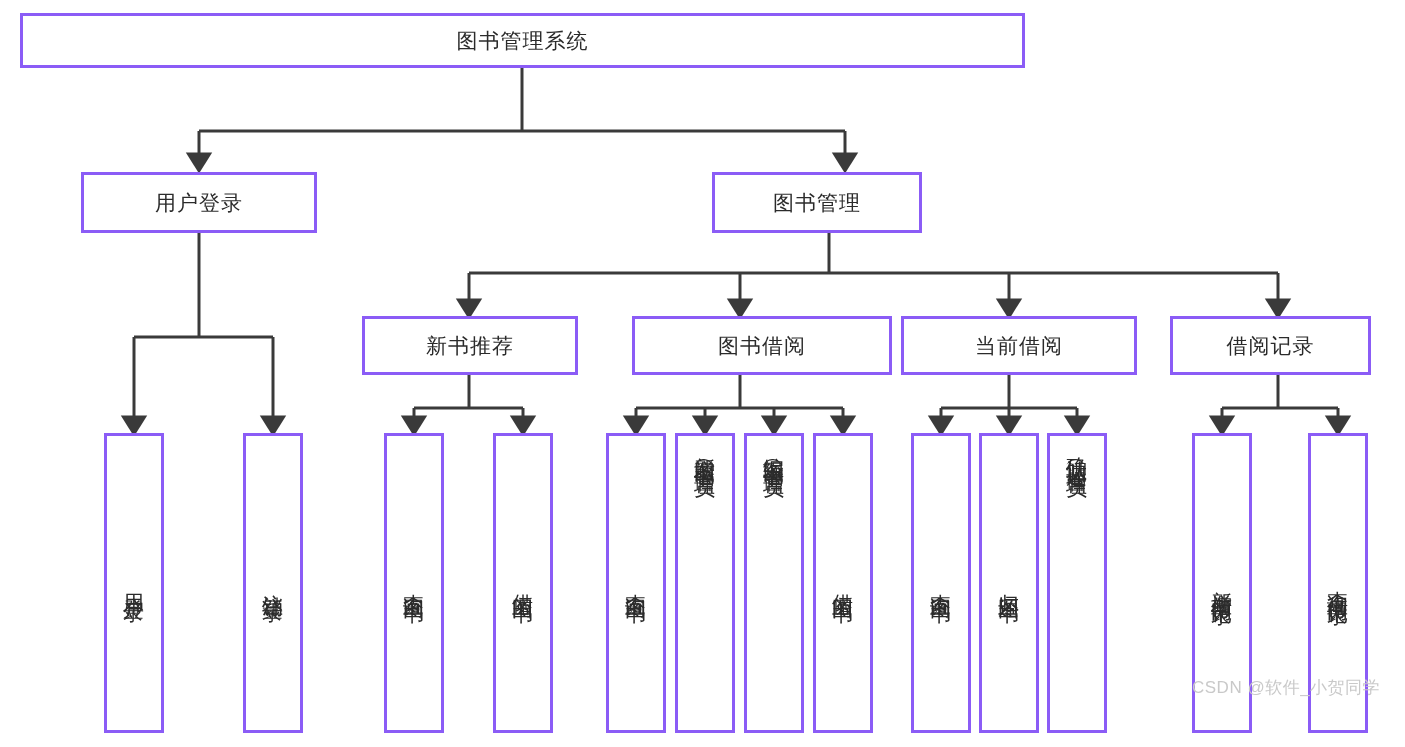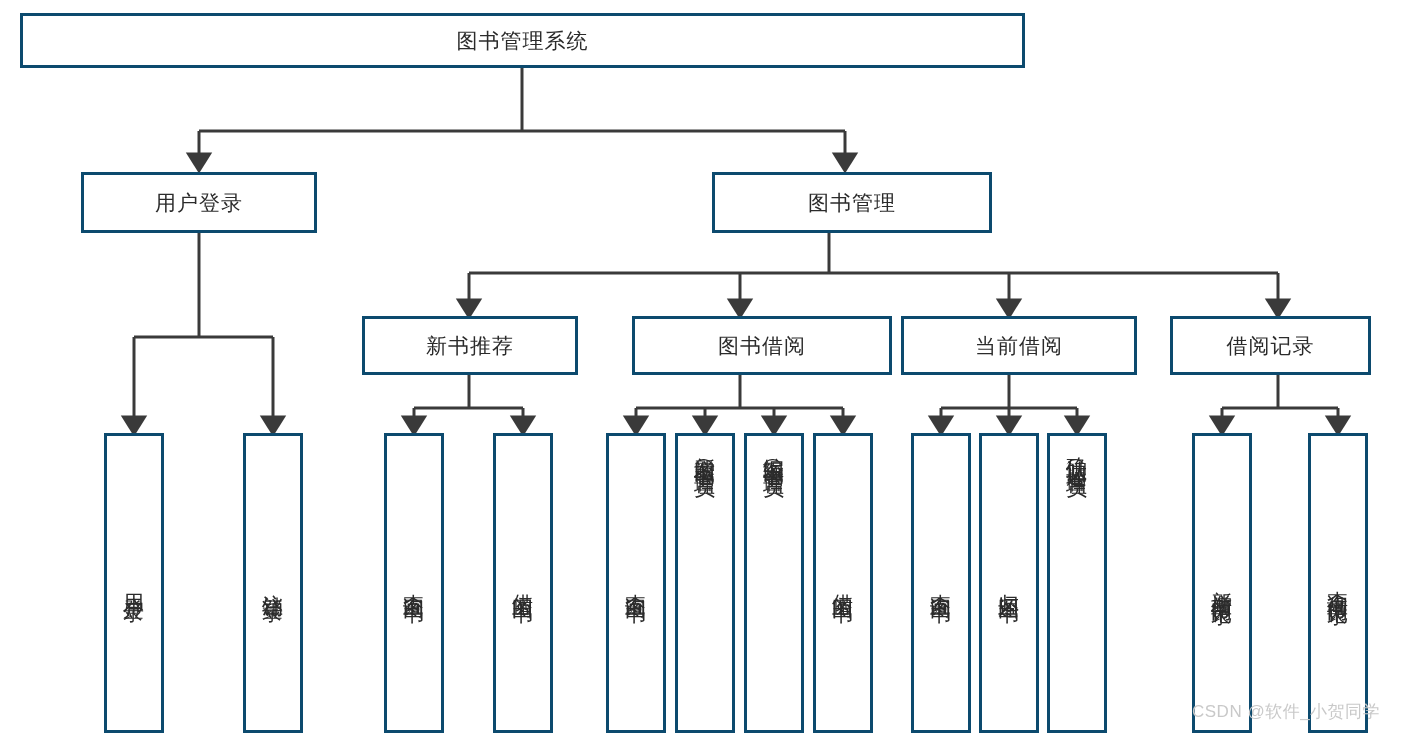--- a/index.html
+++ b/index.html
@@ -23,21 +23,21 @@
     left: 0;
     top: 0;
     width: 1405px;
     height: 747px;
     pointer-events: none;
   }
   .node {
     position: absolute;
     box-sizing: border-box;
     background: #ffffff;
-    border: 3px solid #0c4a6e;
+    border: 3px solid #8b5cf6;
     display: flex;
     align-items: center;
     justify-content: center;
     color: #2b2b2b;
     z-index: 2;
   }
   .node .label {
     font-size: 21px;
     line-height: 1.12;
     letter-spacing: 1px;
@@ -65,21 +65,20 @@
   .watermark {
     position: absolute;
     left: 1192px;
     top: 676px;
     font-size: 17px;
     color: #c9c9c9;
     letter-spacing: 0.5px;
     white-space: nowrap;
     z-index: 3;
     font-family: "Liberation Sans", "DejaVu Sans", sans-serif;
-    margin-top: 24px;
   }
 </style>
 </head>
 <body>
 
 <div id="canvas">
 
   <svg id="wires" viewBox="0 0 1405 747">
     <defs>
       <marker id="arrow" markerWidth="10" markerHeight="10" refX="3.2" refY="5" orient="auto" markerUnits="strokeWidth">
@@ -131,21 +130,21 @@
   </svg>
 
   <div class="node" style="left:20px; top:13px; width:1005px; height:55px;">
     <span class="label">图书管理系统</span>
   </div>
 
   <div class="node" style="left:81px; top:172px; width:236px; height:61px;">
     <span class="label">用户登录</span>
   </div>
 
-  <div class="node" style="left:712px; top:172px; width:280px; height:61px;">
+  <div class="node" style="left:712px; top:172px; width:210px; height:61px;">
     <span class="label">图书管理</span>
   </div>
 
   <div class="node" style="left:362px; top:316px; width:216px; height:59px;">
     <span class="label">新书推荐</span>
   </div>
 
   <div class="node" style="left:632px; top:316px; width:260px; height:59px;">
     <span class="label">图书借阅</span>
   </div>

